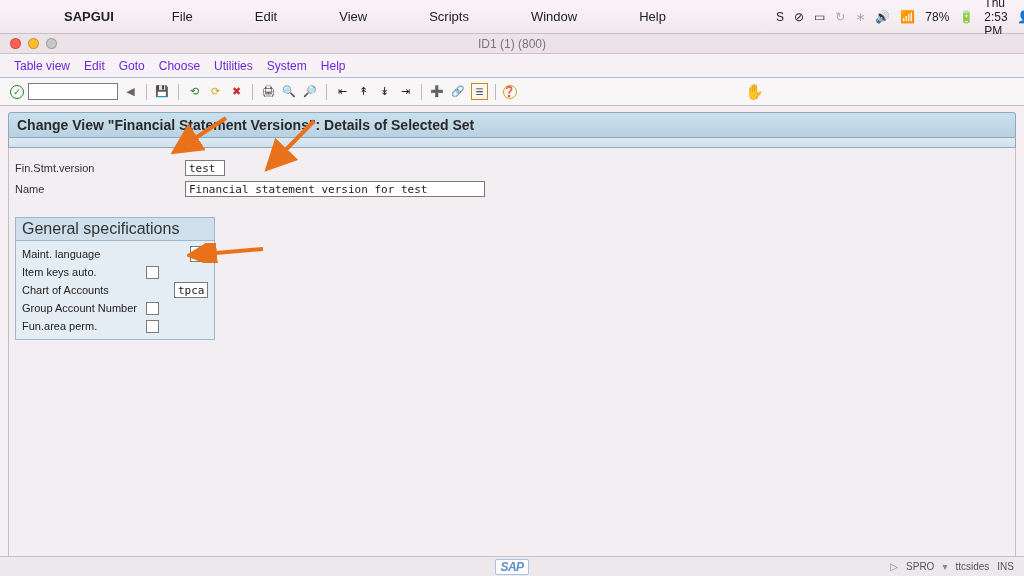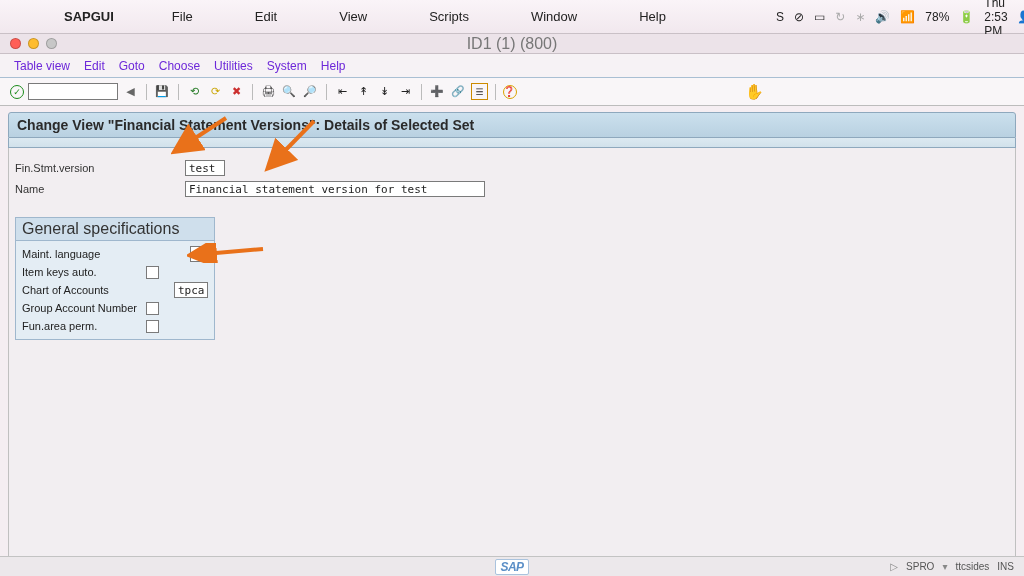--- a/index.html
+++ b/index.html
@@ -12,21 +12,21 @@
   .mac-menubar .m-item { margin-right:14px; }
   .mac-menubar .spacer { flex:1; }
   .mac-menubar .status { display:flex; align-items:center; gap:10px; font-size:12px; }
   .mac-menubar .status span { display:inline-flex; align-items:center; }
 
   
   .win-titlebar { height:20px; display:flex; align-items:center; position:relative; background:#ece3e9; border-bottom:1px solid #c9c0c6; }
   .traffic { position:absolute; left:10px; display:flex; gap:7px; }
   .dot { width:11px; height:11px; border-radius:50%; border:1px solid rgba(0,0,0,.2); }
   .dot.red{ background:#ff5f57;} .dot.yel{ background:#febc2e;} .dot.grn{ background:#c7c7c7;}
-  .win-title { margin:0 auto; color:#777; font-size:16px; }
+  .win-title { margin:0 auto; color:#777; font-size:12px; }
 
   
   .sap-menu { height:24px; display:flex; align-items:center; gap:14px; padding:0 14px; background:#f6f2f5; border-bottom:1px solid #a9bfd3; color:#6d28d9; font-size:12px; }
   .sap-toolbar { height:28px; display:flex; align-items:center; gap:4px; padding:0 10px; background:#f9f6f8; border-bottom:1px solid #bcbcbc; }
   .sap-toolbar .okfield { width:90px; height:17px; border:1px solid #7a7a7a; background:#fff; }
   .tb-ico { width:17px; height:17px; display:flex; align-items:center; justify-content:center; font-size:11px; }
   .sap-toolbar .sep { width:1px; height:16px; background:#bbb; margin:0 3px; }
   .hand-icon { margin-left:auto; margin-right:250px; font-size:15px; }
 
   

